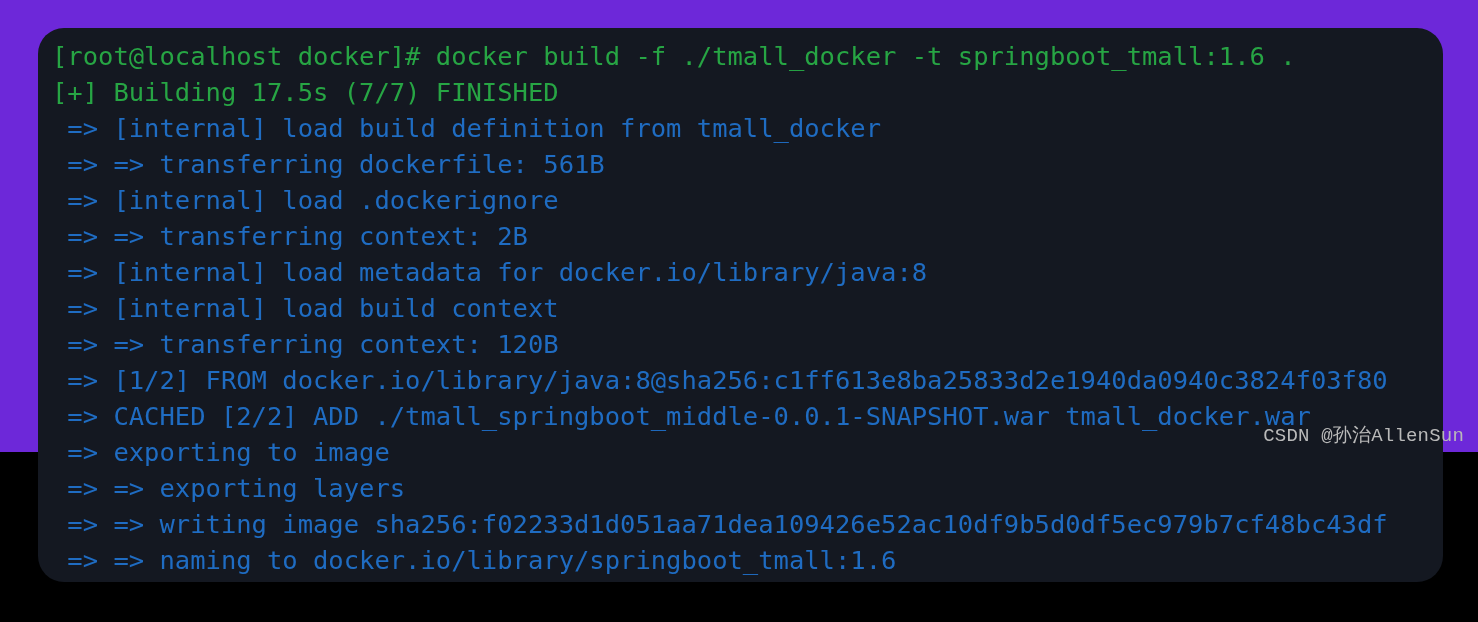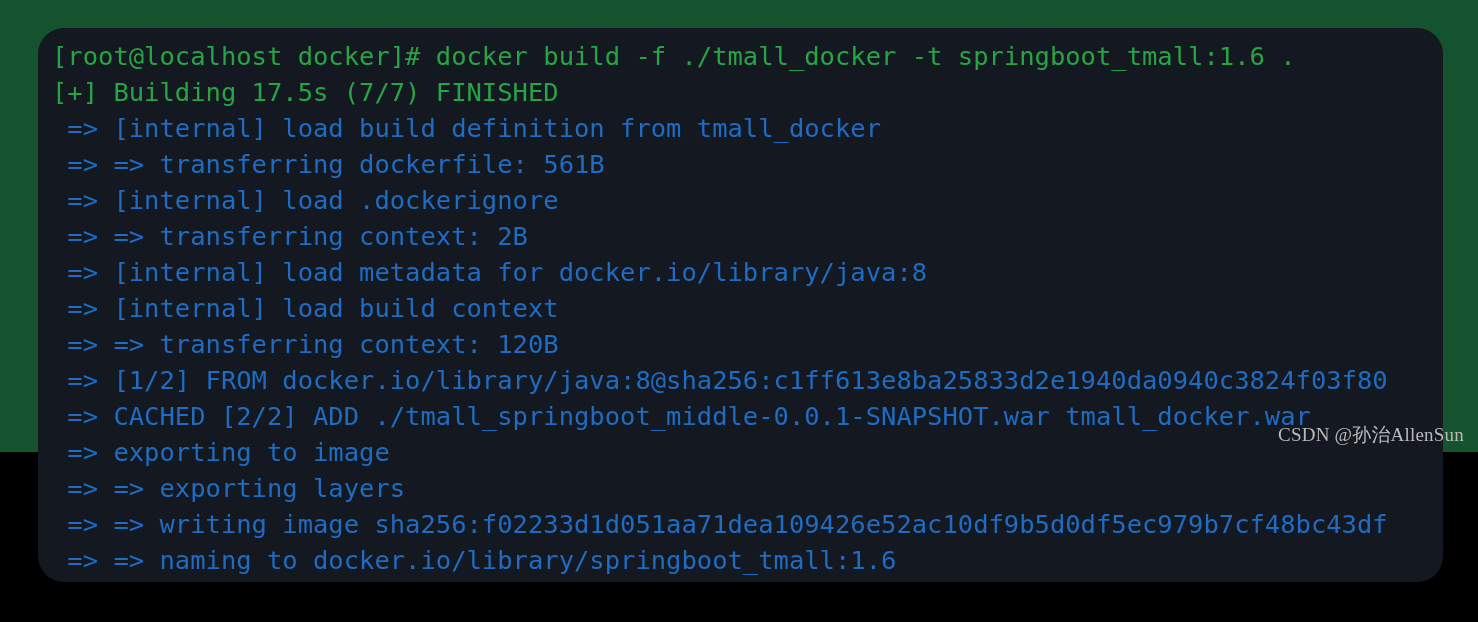--- a/index.html
+++ b/index.html
@@ -11,21 +11,21 @@
     width: 1478px;
     height: 622px;
     overflow: hidden;
     font-family: "DejaVu Sans Mono", "Liberation Mono", monospace;
   }
 
   #screen {
     position: relative;
     width: 1478px;
     height: 452px;
-    background: #14532d;
+    background: #6d28d9;
   }
 
   
   #terminal {
     position: absolute;
     left: 38px;
     top: 28px;
     width: 1405px;
     height: 554px;
     background: #141821;
@@ -59,21 +59,21 @@
     height: 13px;
     overflow: hidden;
     opacity: 0.55;
   }
 
   #watermark {
     position: absolute;
     right: 14px;
     bottom: 4px;
     color: #b9b9b9;
-    font-family: Liberation Serif, serif;
+    font-family: Liberation Mono, monospace;
     font-size: 19px;
     letter-spacing: 0.2px;
     white-space: pre;
   }
 </style>
 </head>
 <body>
 
 <div id="screen">
 

